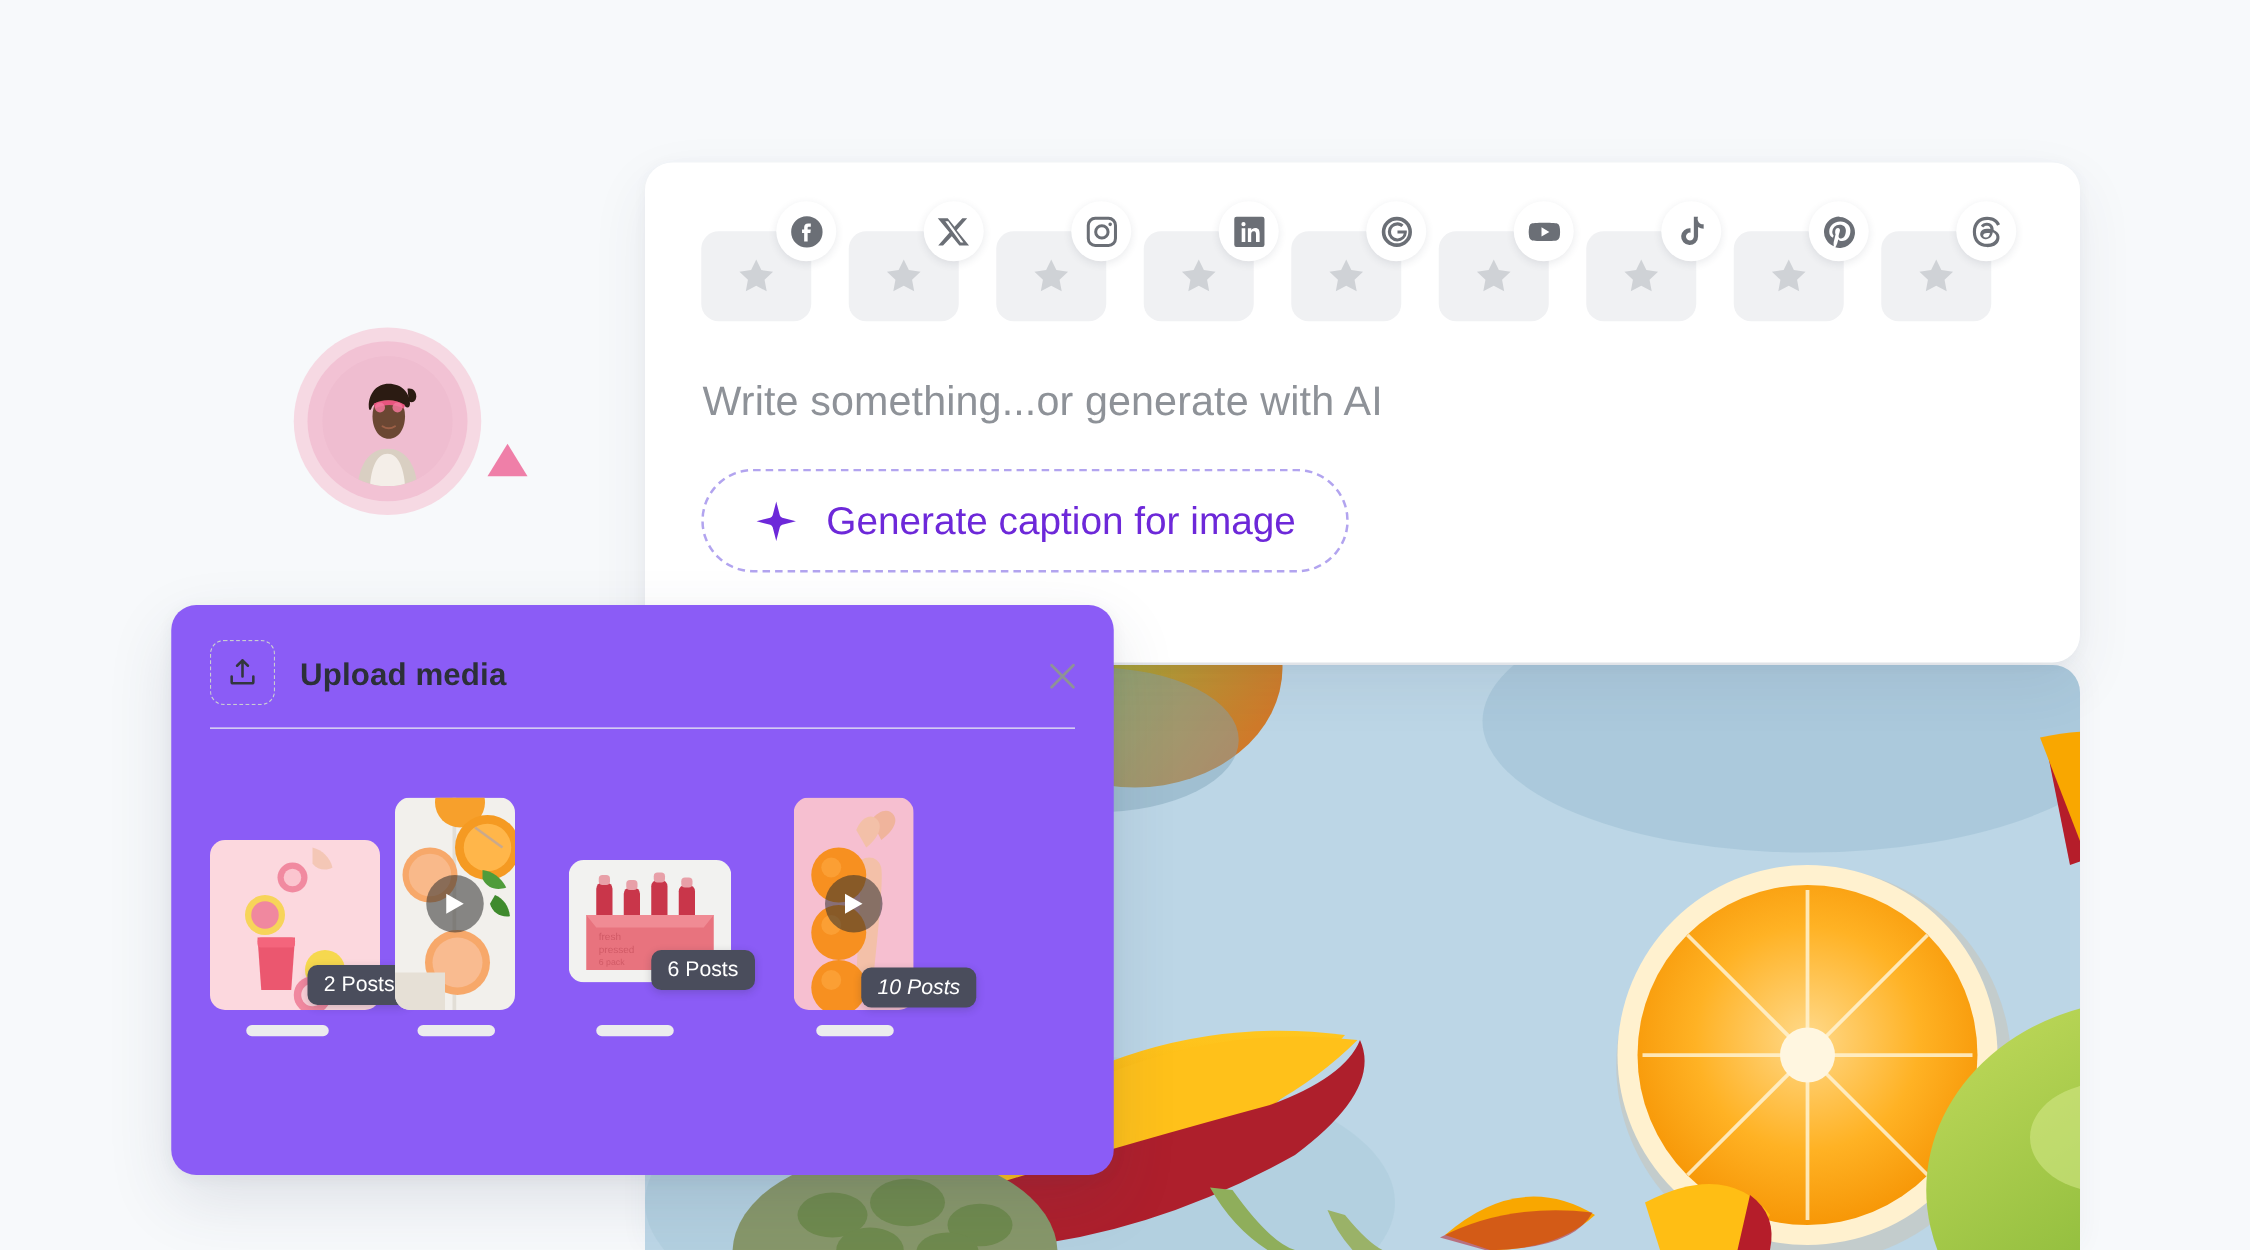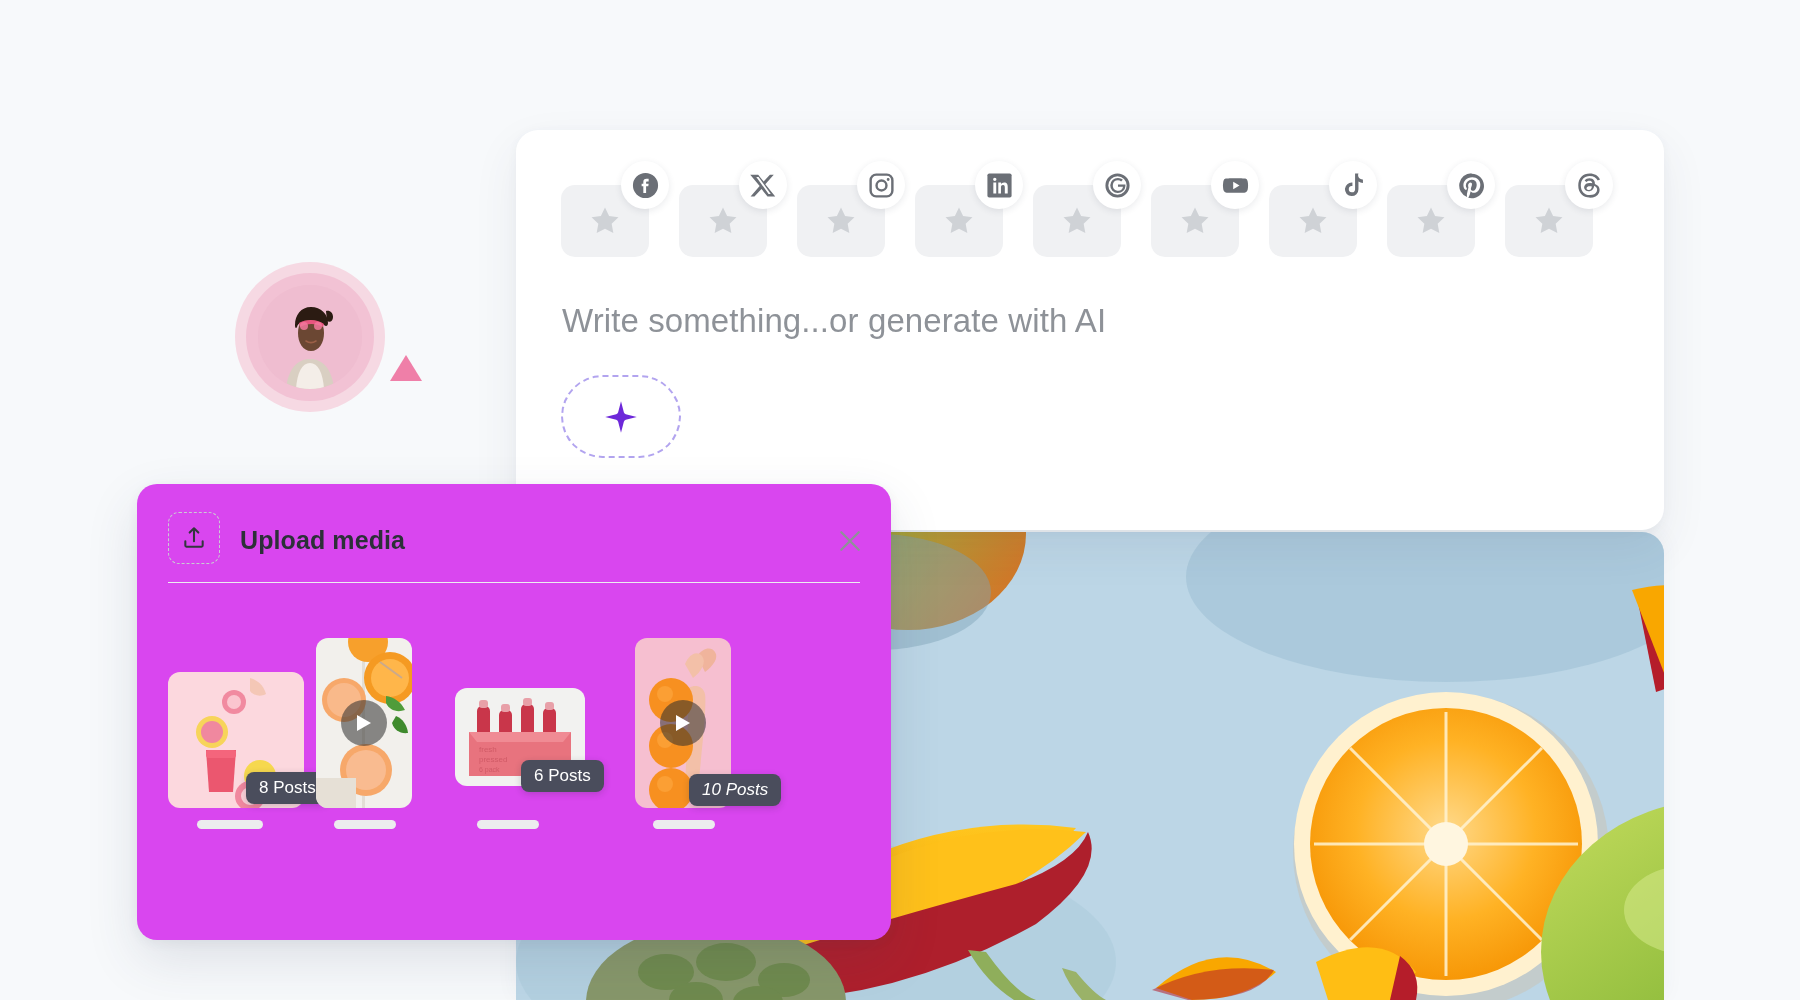--- a/index.html
+++ b/index.html
@@ -79,21 +79,21 @@
     width: 1148px; height: 468px;
     border-radius: 22px 22px 0 0; overflow: hidden;
     box-shadow: 0 -4px 22px rgba(60,70,95,.05);
   }
   .photo-card svg { display: block; width: 100%; height: 100%; }
 
   
   .upload-panel {
     position: absolute; left: 137px; top: 484px;
     width: 754px; height: 456px;
-    background: #d946ef; border-radius: 20px;
+    background: #8b5cf6; border-radius: 20px;
     box-shadow: 0 20px 52px rgba(55,65,90,.13), 0 3px 12px rgba(55,65,90,.06);
   }
   .panel-head { position: relative; height: 98px; }
   .upload-box {
     position: absolute; left: 31px; top: 28px;
     width: 52px; height: 52px; border-radius: 11px;
     border: 1.6px dashed #c9ccd2;
     display: flex; align-items: center; justify-content: center;
   }
   .upload-box svg { width: 26px; height: 26px; stroke: #32363d; fill: none;
@@ -314,20 +314,21 @@
       </div>
 
     </div>
 
     <div class="composer-placeholder">Write something...or generate with AI</div>
 
     <div class="gen-btn">
       <svg class="sparkle" viewBox="0 0 24 24">
         <path d="M12 1.5l1.9 7.3a2 2 0 0 0 1.3 1.3l7.3 1.9-7.3 1.9a2 2 0 0 0-1.3 1.3L12 22.5l-1.9-7.3a2 2 0 0 0-1.3-1.3L1.5 12l7.3-1.9a2 2 0 0 0 1.3-1.3z"></path>
       </svg>
+      <span class="lbl">Generate caption for image</span>
     </div>
   </div>
 
   <div class="avatar-wrap">
     <div class="ring-outer"></div>
     <div class="ring-mid"></div>
     <div class="avatar-photo">
       <svg viewBox="0 0 104 104">
         <rect width="104" height="104" fill="#efbdd0"></rect>
         <path d="M28 104c2-20 11-30 24-30s22 10 24 30z" fill="#d9cfc2"></path>
@@ -372,21 +373,21 @@
             <circle cx="66" cy="30" r="7" fill="#fbc5cf"></circle>
             <circle cx="44" cy="60" r="16" fill="#f7d45a"></circle>
             <circle cx="44" cy="60" r="11" fill="#f0889f"></circle>
             <path d="M38 78h30l-3 42H41z" fill="#e8415c" opacity=".85"></path>
             <rect x="38" y="78" width="30" height="8" rx="3" fill="#f4657c"></rect>
             <circle cx="92" cy="104" r="16" fill="#f6d84e"></circle>
             <circle cx="82" cy="124" r="15" fill="#f0889f"></circle>
             <circle cx="82" cy="124" r="9" fill="#fbd0d8"></circle>
           </svg>
         </div>
-        <div class="post-badge" style="left:78px; top:100px;">8 Posts</div>
+        <div class="post-badge" style="left:78px; top:100px;">2 Posts</div>
         <div class="bar" style="left:29px; top:148px; width:66px;"></div>
       </div>
 
       <div class="media-item" style="left:179px; top:36px;">
         <div class="media-thumb" style="width:96px;height:170px;">
           <svg viewBox="0 0 96 170">
             <rect width="96" height="170" fill="#f2f0ec"></rect>
             <rect x="46" width="3" height="170" fill="#e2ded6"></rect>
             <circle cx="52" cy="4" r="20" fill="#f7a02c"></circle>
             <circle cx="74" cy="40" r="26" fill="#f59a22"></circle>

